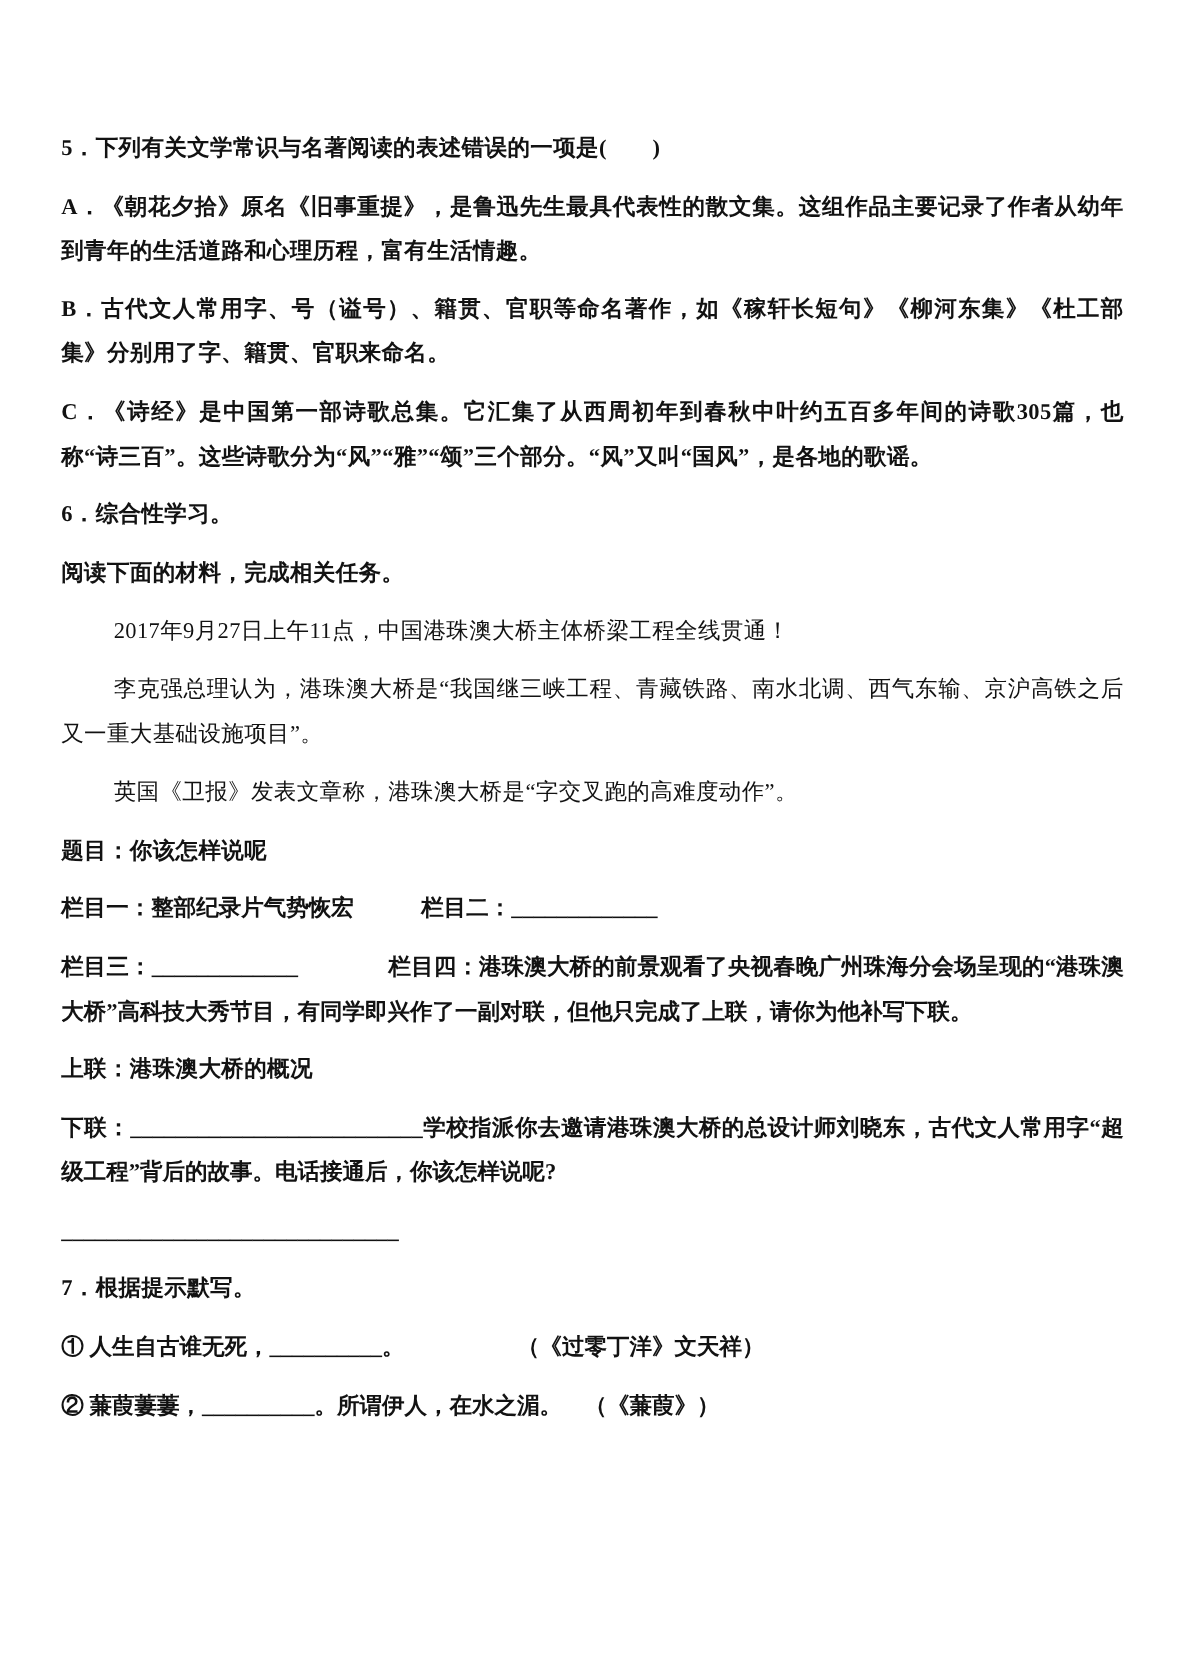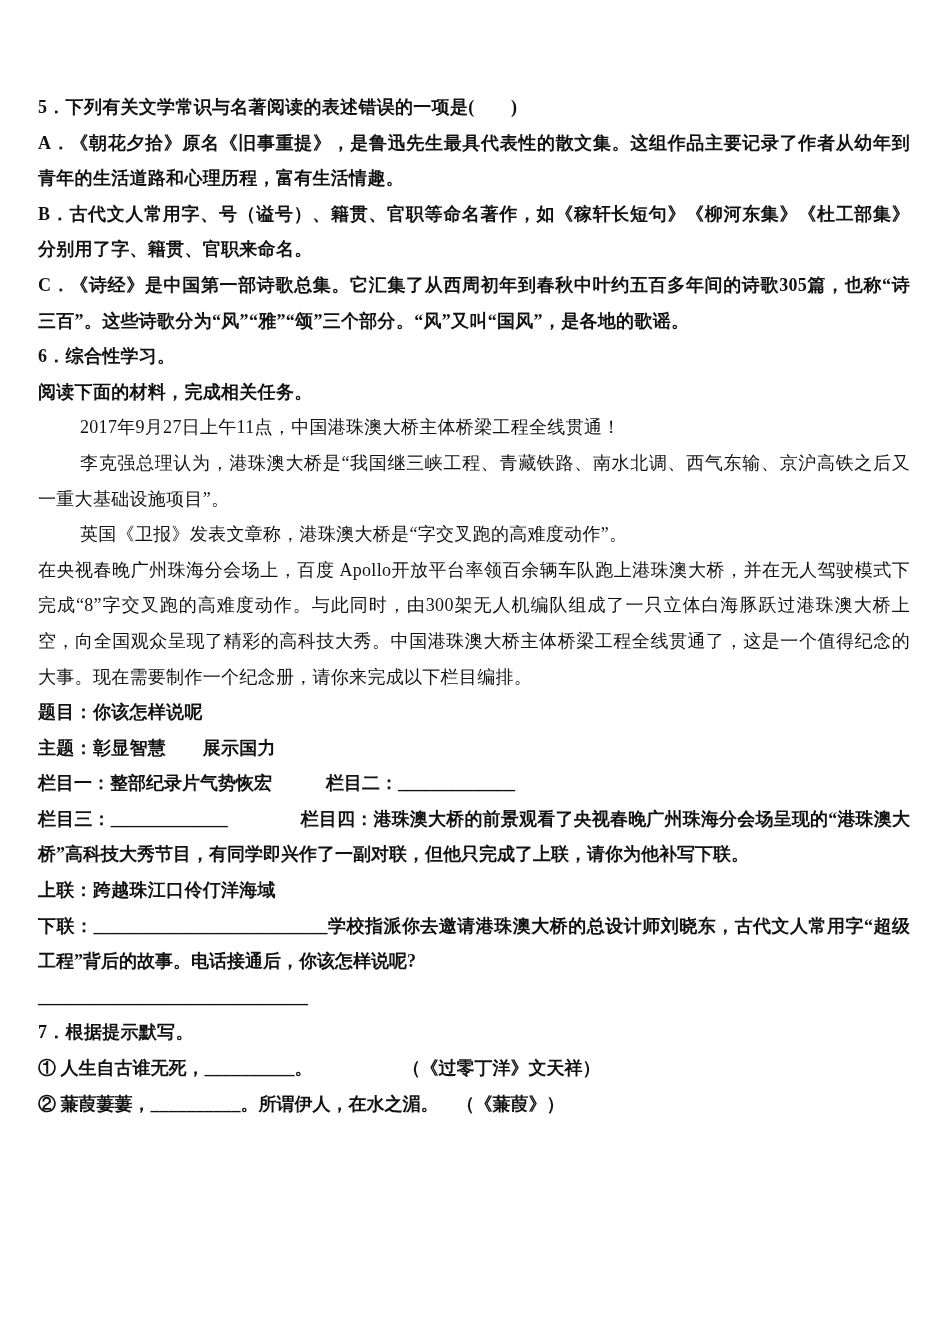--- a/index.html
+++ b/index.html
@@ -15,21 +15,21 @@
     background: #ffffff;
     padding: 90px 40px 40px 38px;
     color: #121212;
     font-family: "Liberation Serif", "DejaVu Serif", serif;
     font-size: 18px;
     line-height: 35.6px;
     font-weight: 600;
     letter-spacing: 0.3px;
   }
   .para {
-    margin: 0;
+    margin: 11px;
     text-align: justify;
     overflow-wrap: break-word;
     word-break: break-word;
     white-space: pre-wrap;
   }
   .indent { text-indent: 42px; }
   .kai { font-weight: 500; }
   .blank-line { letter-spacing: 0; }
 </style>
 </head>
@@ -40,26 +40,24 @@
   <p class="para">5．下列有关文学常识与名著阅读的表述错误的一项是(　　)</p>
   <p class="para">A．《朝花夕拾》原名《旧事重提》，是鲁迅先生最具代表性的散文集。这组作品主要记录了作者从幼年到青年的生活道路和心理历程，富有生活情趣。</p>
   <p class="para">B．古代文人常用字、号（谥号）、籍贯、官职等命名著作，如《稼轩长短句》《柳河东集》《杜工部集》分别用了字、籍贯、官职来命名。</p>
   <p class="para">C．《诗经》是中国第一部诗歌总集。它汇集了从西周初年到春秋中叶约五百多年间的诗歌305篇，也称“诗三百”。这些诗歌分为“风”“雅”“颂”三个部分。“风”又叫“国风”，是各地的歌谣。</p>
 
   <p class="para">6．综合性学习。</p>
   <p class="para">阅读下面的材料，完成相关任务。</p>
   <p class="para indent kai">2017年9月27日上午11点，中国港珠澳大桥主体桥梁工程全线贯通！</p>
   <p class="para indent kai">李克强总理认为，港珠澳大桥是“我国继三峡工程、青藏铁路、南水北调、西气东输、京沪高铁之后又一重大基础设施项目”。</p>
   <p class="para indent kai">英国《卫报》发表文章称，港珠澳大桥是“字交叉跑的高难度动作”。</p>
-  <p class="para kai">在央视春晚广州珠海分会场上，百度 Apollo开放平台率领百余辆车队跑上港珠澳大桥，并在无人驾驶模式下完成“8”字交叉跑的高难度动作。与此同时，由300架无人机编队组成了一只立体白海豚跃过港珠澳大桥上空，向全国观众呈现了精彩的高科技大秀。中国港珠澳大桥主体桥梁工程全线贯通了，这是一个值得纪念的大事。现在需要制作一个纪念册，请你来完成以下栏目编排。</p>
   <p class="para">题目：你该怎样说呢</p>
-  <p class="para">主题：彰显智慧　　展示国力</p>
   <p class="para blank-line">栏目一：整部纪录片气势恢宏　　　栏目二：_____________</p>
   <p class="para blank-line">栏目三：_____________　　　　栏目四：港珠澳大桥的前景观看了央视春晚广州珠海分会场呈现的“港珠澳大桥”高科技大秀节目，有同学即兴作了一副对联，但他只完成了上联，请你为他补写下联。</p>
-  <p class="para">上联：跨越珠江口伶仃洋海域</p>
+  <p class="para">上联：港珠澳大桥的概况</p>
   <p class="para blank-line">下联：__________________________学校指派你去邀请港珠澳大桥的总设计师刘晓东，古代文人常用字“超级工程”背后的故事。电话接通后，你该怎样说呢?</p>
   <p class="para blank-line">______________________________</p>
 
   <p class="para">7．根据提示默写。</p>
   <p class="para blank-line">① 人生自古谁无死，__________。　　　　　（《过零丁洋》文天祥）</p>
   <p class="para blank-line">② 蒹葭萋萋，__________。所谓伊人，在水之湄。　（《蒹葭》）</p>
 
 </div>
 
 </body></html>

